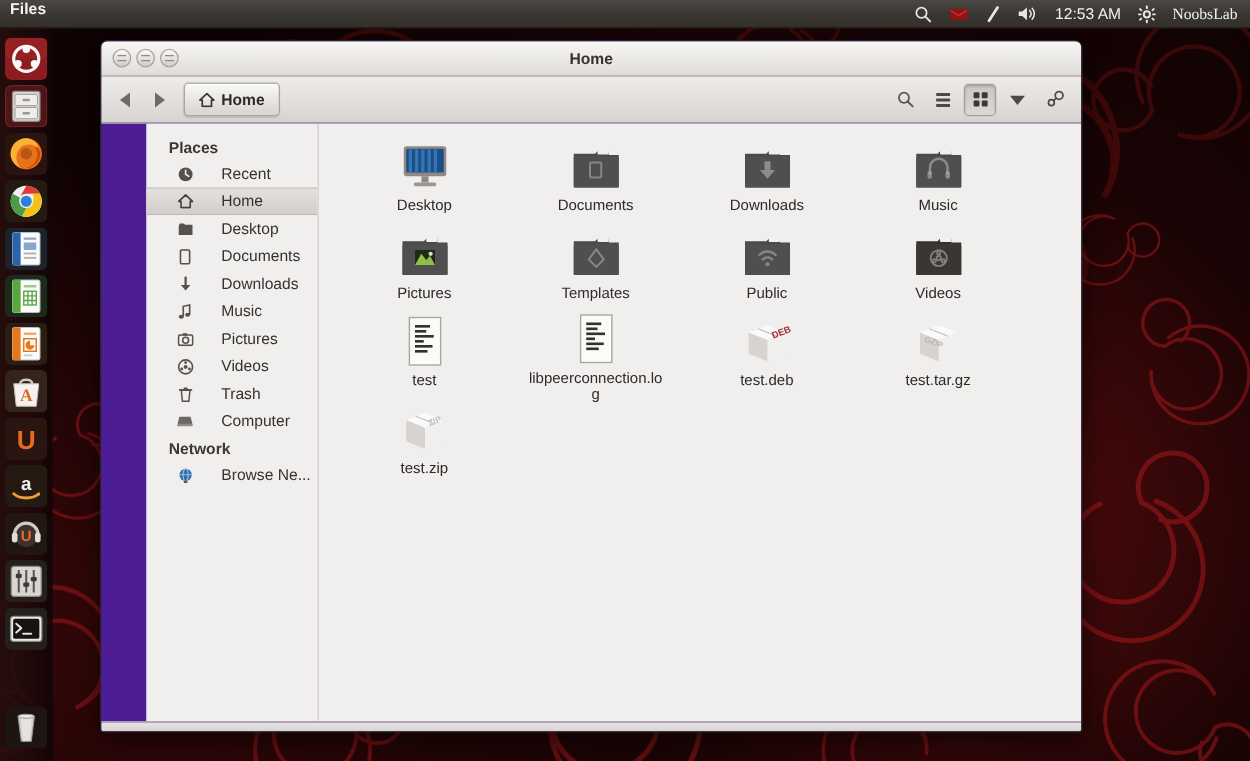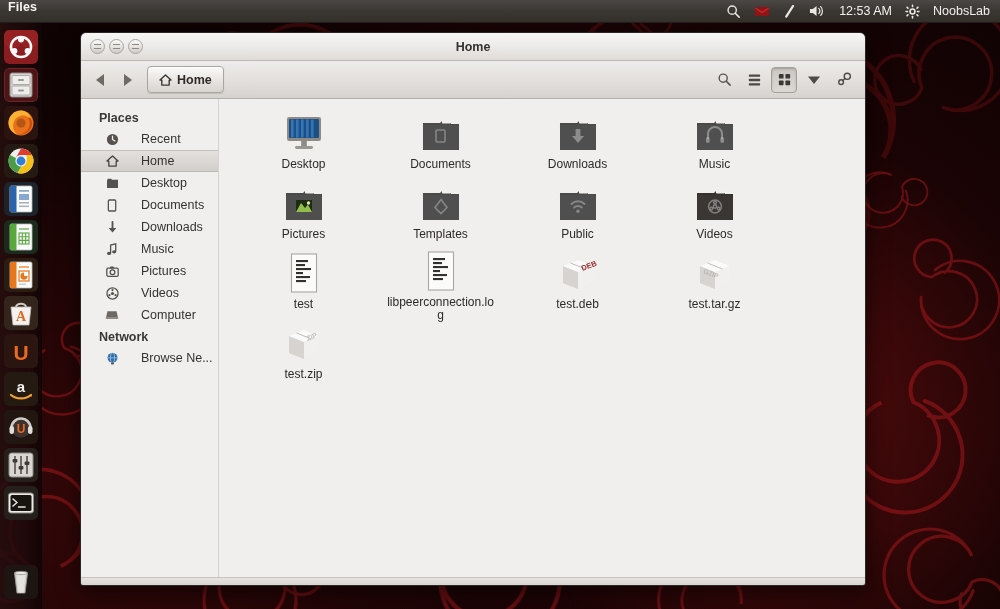--- a/index.html
+++ b/index.html
@@ -41,21 +41,21 @@
   }
   #panel-right {
     margin-left: auto; display: flex; align-items: center;
     gap: 11px; padding-right: 9px; height: 100%;
   }
   #panel-right .pitem {
     display: flex; align-items: center; height: 100%;
     padding: 12px 1px;
   }
   #panel-clock { font-size: 12.5px; color: #f2f0ee; }
-  #panel-user { font-size: 12.5px; color: #f2f0ee; }
+  #panel-user { font-size: 12.5px; color: #f2f0ee; font-family: Liberation Serif, serif; }
 
   
   #launcher {
     position: absolute; top: 23px; left: 0; bottom: 0; width: 42px;
     background: linear-gradient(90deg, rgba(38,14,14,0.90) 0%, rgba(30,10,11,0.86) 60%, rgba(18,5,6,0.90) 100%);
     border-right: 1px solid rgba(0,0,0,0.55);
     z-index: 55;
     padding-top: 7px;
     display: flex; flex-direction: column; align-items: center;
   }
@@ -142,21 +142,21 @@
   .tbtn {
     width: 26px; height: 26px; border-radius: 4px;
     display: flex; align-items: center; justify-content: center;
   }
   .tbtn.pressed {
     background: linear-gradient(180deg, #cbc7c3 0%, #dcd8d4 100%);
     border: 1px solid #a5a19d;
     box-shadow: inset 0 1px 2px rgba(0,0,0,0.22);
   }
 
-  #body-area { flex: 1; display: flex; min-height: 0; }
+  #body-area { flex: 1; display: flex; min-height: 0; padding-left: 36px; }
   #sidebar {
     width: 138px; flex: none;
     background: #f0efee;
     border-right: 1px solid #d6d2cf;
     padding-top: 8px;
     overflow: hidden;
   }
   .side-head {
     font-size: 12.5px; font-weight: bold; color: #3b3835;
     padding: 4px 0 3px 18px;
@@ -595,20 +595,30 @@
               <circle cx="7" cy="7" r="6" fill="none" stroke="#55514e" stroke-width="1.4"></circle>
               <circle cx="7" cy="7" r="1.7" fill="#55514e"></circle>
               <circle cx="7" cy="3.3" r="1.2" fill="#55514e"></circle>
               <circle cx="10.3" cy="8.8" r="1.2" fill="#55514e"></circle>
               <circle cx="3.7" cy="8.8" r="1.2" fill="#55514e"></circle>
             </svg>
         </span>
         <span>Videos</span>
       </div>
 
+      <div class="side-item">
+        <span class="side-ico">
+          <svg width="11" height="13" viewBox="0 0 12 14">
+              <path d="M2.2,3.4 L9.8,3.4 L8.8,13 L3.2,13 Z" fill="none" stroke="#55514e" stroke-width="1.3"></path>
+              <line x1="0.8" y1="3.1" x2="11.2" y2="3.1" stroke="#55514e" stroke-width="1.6" stroke-linecap="round"></line>
+              <rect x="4.3" y="1" width="3.4" height="1.6" fill="#55514e"></rect>
+            </svg>
+        </span>
+        <span>Trash</span>
+      </div>
 
 
       <div class="side-item">
         <span class="side-ico">
           <svg width="14" height="10" viewBox="0 0 15 11">
               <path d="M2.5,1.5 L12.5,1.5 L14,8 L1,8 Z" fill="#6c6865"></path>
               <rect x="0.6" y="7.8" width="13.8" height="2.2" rx="1" fill="#908c88"></rect>
             </svg>
         </span>
         <span>Computer</span>

